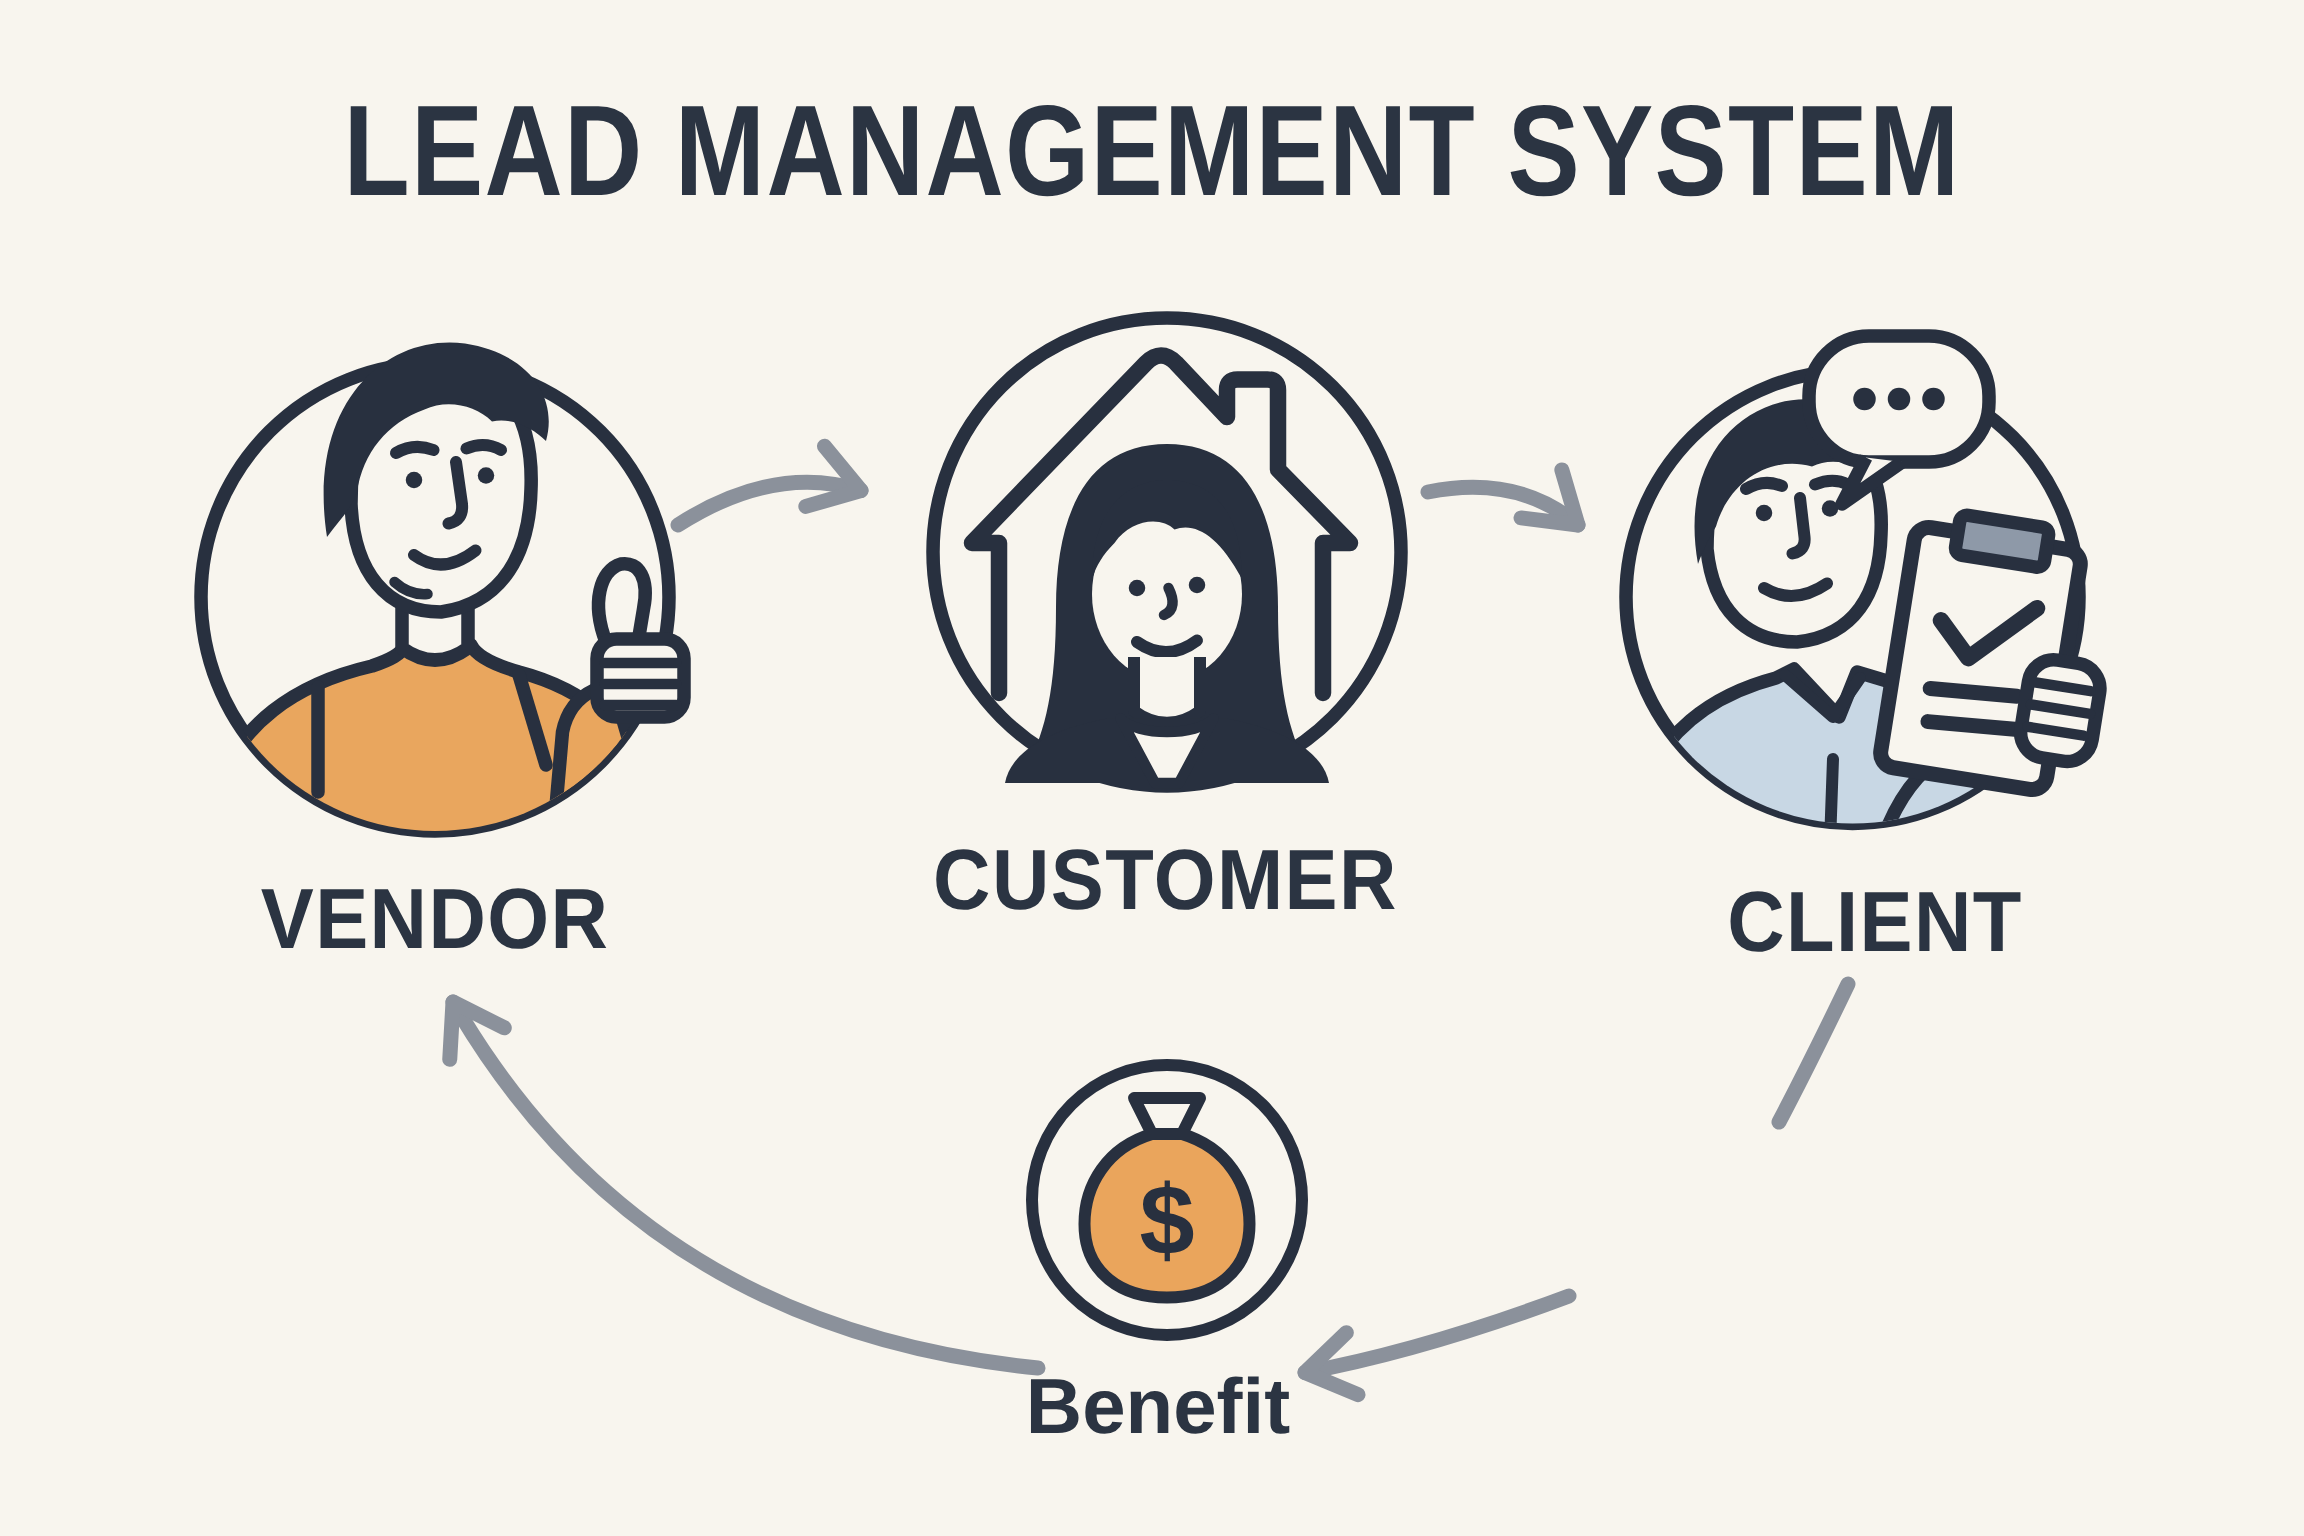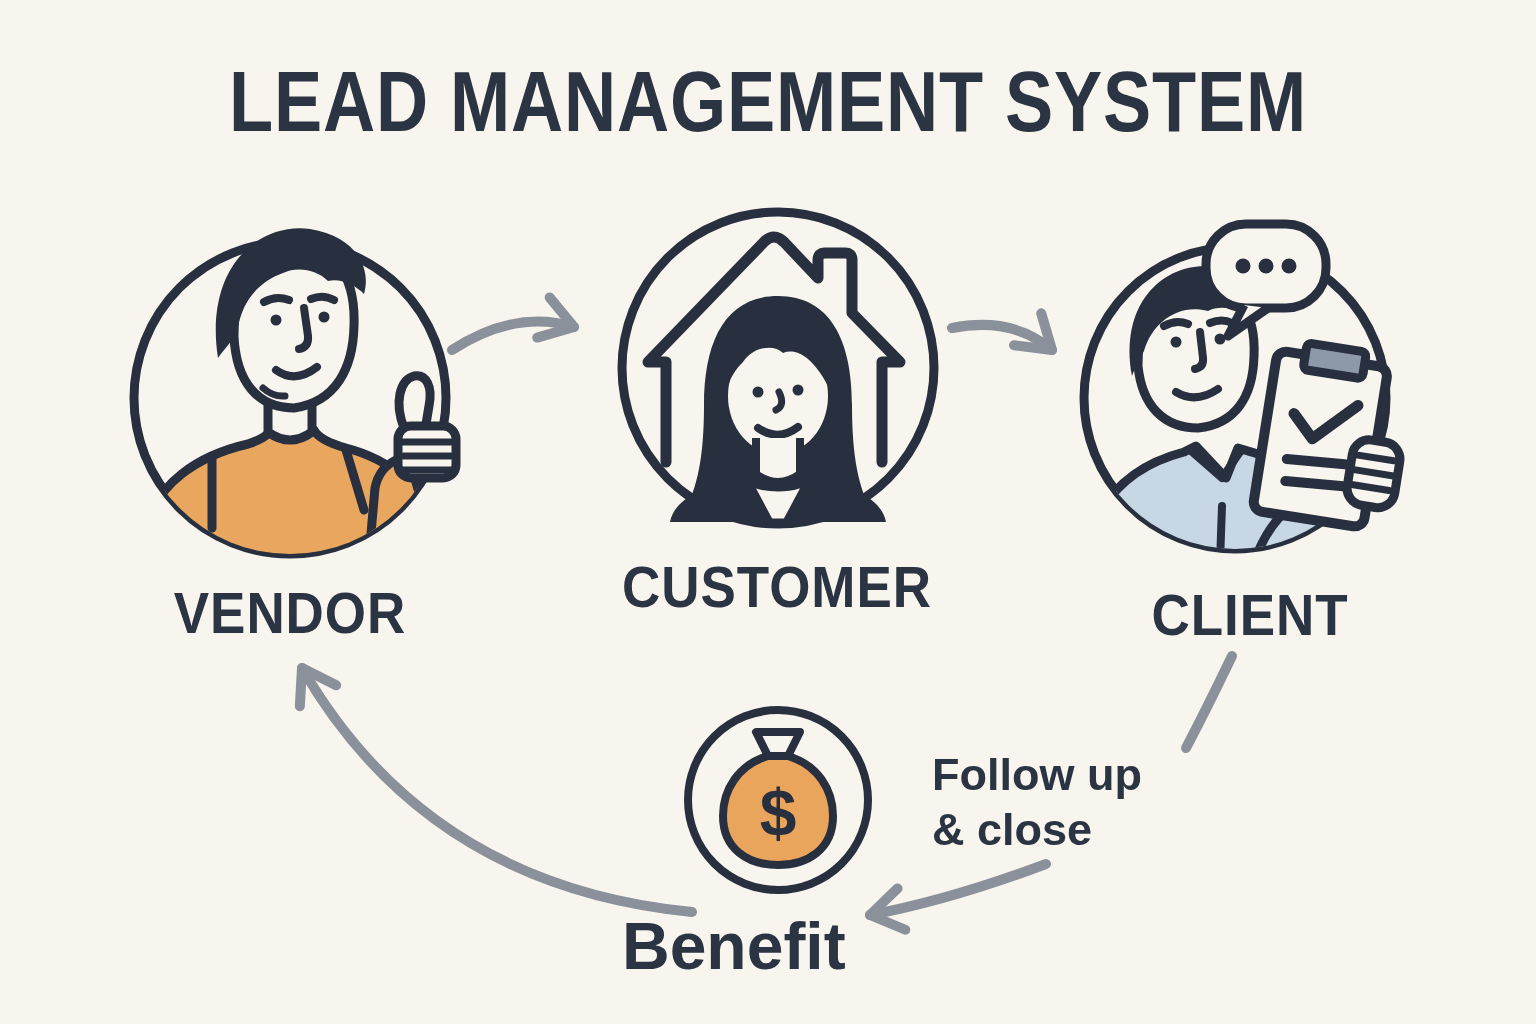--- a/index.html
+++ b/index.html
@@ -16,21 +16,21 @@
   }
   .node-label{
     font-size:57px;font-weight:bold;text-align:center;letter-spacing:1px;
     transform:scaleX(0.93);transform-origin:50% 50%;color:#2b3442;
   }
   .note{
     font-size:45px;font-weight:bold;line-height:1.22;white-space:pre-line;
     color:#2b3442;
   }
   .benefit-label{
-    font-size:66px;font-weight:bold;color:#2b3442;
+    font-size:52px;font-weight:bold;text-align:center;color:#2b3442;
   }
   svg{display:block;}
 </style>
 </head>
 <body>
 
 <div class="canvas">
 
   <div class="abs title">LEAD MANAGEMENT SYSTEM</div>
 
@@ -144,16 +144,14 @@
   <div class="abs node-label" style="left:1100px;top:582px;width:300px;">CLIENT</div>
 
   <svg class="abs" style="left:680px;top:702px;" width="196" height="196" viewBox="0 0 196 196">
     <circle cx="98" cy="98" r="90" fill="none" stroke="#28303f" stroke-width="8"></circle>
     <path d="M76,30 L120,30 L108,54 L88,54 Z" fill="#f8f5ee" stroke="#28303f" stroke-width="8" stroke-linejoin="round"></path>
     <path d="M88,54 L108,54 C138,63 153,88 153,114 C153,147 128,163 98,163 C68,163 43,147 43,114 C43,88 58,63 88,54 Z" fill="#eaa55c" stroke="#28303f" stroke-width="8" stroke-linejoin="round"></path>
     <text x="98" y="134" text-anchor="middle" font-size="66" font-weight="bold" fill="#28303f">$</text>
   </svg>
   <div class="abs benefit-label" style="left:622px;top:908px;width:300px;">Benefit</div>
 
-  <div class="abs note" style="left:932px;top:748px;">Follow up
-&amp; close</div>
 
 </div>
 
 </body></html>

